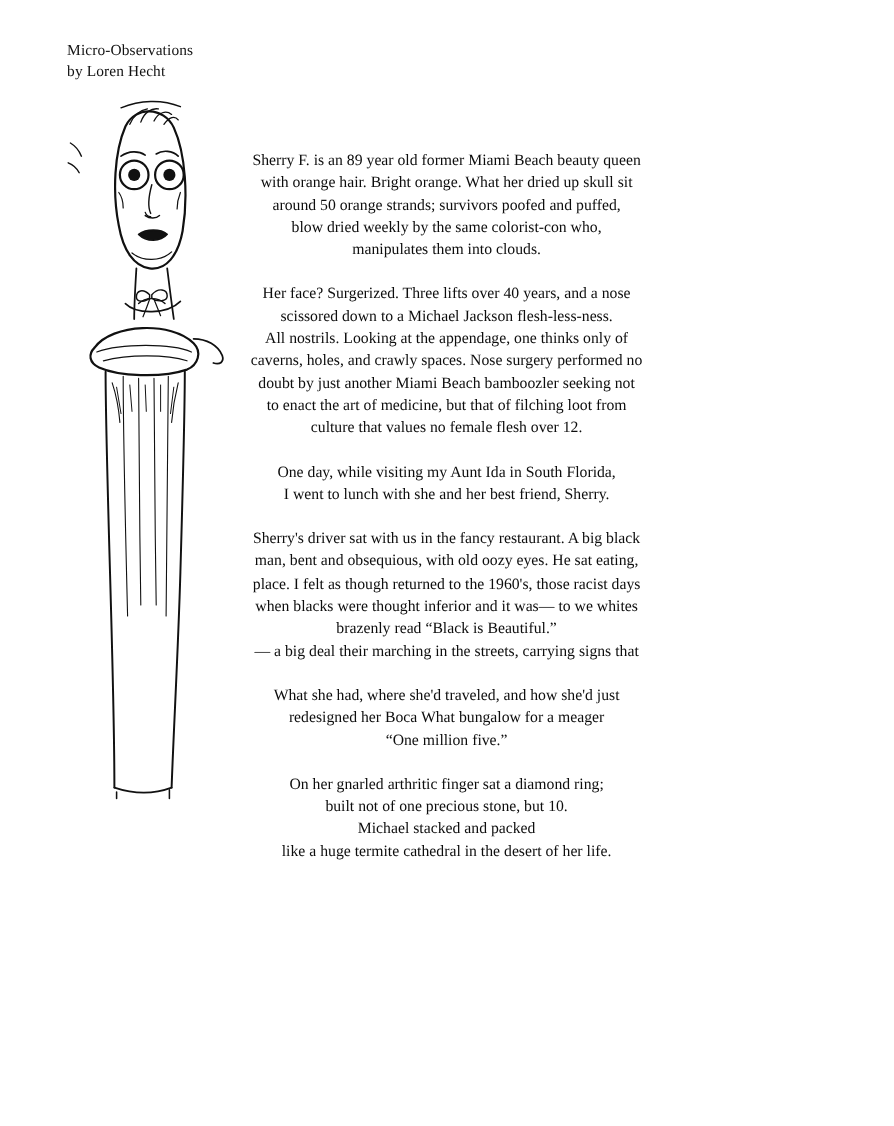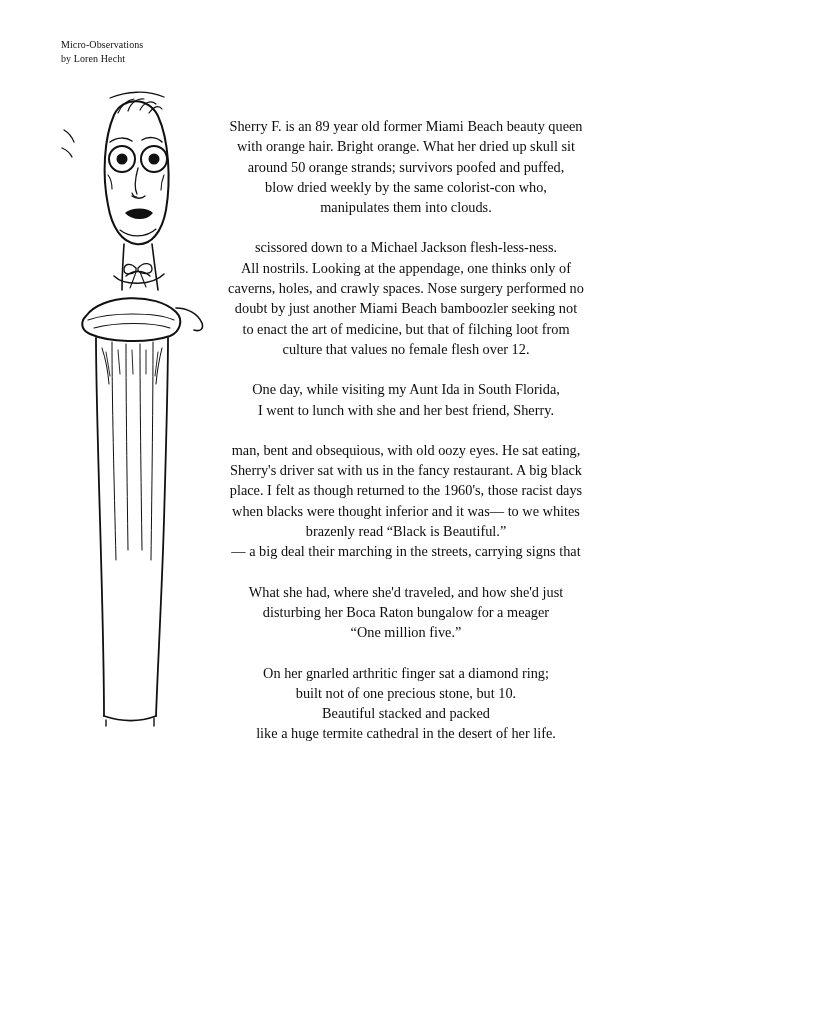--- a/index.html
+++ b/index.html
@@ -21,21 +21,21 @@
     inset: 0;
     background: #ffffff;
   }
 
   
   .header {
     position: absolute;
     left: 61px;
     top: 38px;
     width: 300px;
-    font-size: 10px;
+    font-size: 14px;
     line-height: 1.35;
     letter-spacing: 0.1px;
   }
   .header .title { display: block; }
   .header .byline { display: block; }
 
   
   .illustration {
     position: absolute;
     left: 52px;
@@ -44,21 +44,21 @@
     height: 680px;
   }
   .illustration svg {
     display: block;
   }
 
   
   .poem {
     position: absolute;
     left: 222px;
-    top: 116px;
+    top: 136px;
     width: 368px;
     text-align: center;
     font-size: 14.3px;
     line-height: 20.3px;
     color: #0d0d0d;
   }
   .stanza {
     margin: 0 0 20px 0;
   }
   .stanza:last-child { margin-bottom: 0; }
@@ -153,50 +153,51 @@
 
     <p class="stanza">
       <span class="line">Sherry F. is an 89 year old former Miami Beach beauty queen</span>
       <span class="line">with orange hair. Bright orange. What her dried up skull sit</span>
       <span class="line">around 50 orange strands; survivors poofed and puffed,</span>
       <span class="line">blow dried weekly by the same colorist-con who,</span>
       <span class="line">manipulates them into clouds.</span>
     </p>
 
     <p class="stanza">
+      <span class="line">Her face? Surgerized. Three lifts over 40 years, and a nose</span>
       <span class="line">scissored down to a Michael Jackson flesh-less-ness.</span>
       <span class="line">All nostrils. Looking at the appendage, one thinks only of</span>
       <span class="line">caverns, holes, and crawly spaces. Nose surgery performed no</span>
       <span class="line">doubt by just another Miami Beach bamboozler seeking not</span>
       <span class="line">to enact the art of medicine, but that of filching loot from</span>
       <span class="line">culture that values no female flesh over 12.</span>
     </p>
 
     <p class="stanza">
       <span class="line">One day, while visiting my Aunt Ida in South Florida,</span>
       <span class="line">I went to lunch with she and her best friend, Sherry.</span>
     </p>
 
     <p class="stanza">
+      <span class="line">Sherry's driver sat with us in the fancy restaurant. A big black</span>
       <span class="line">man, bent and obsequious, with old oozy eyes. He sat eating,</span>
-      <span class="line">Sherry's driver sat with us in the fancy restaurant. A big black</span>
       <span class="line">place. I felt as though returned to the 1960's, those racist days</span>
       <span class="line">when blacks were thought inferior and it was— to we whites</span>
       <span class="line">brazenly read “Black is Beautiful.”</span>
       <span class="line">— a big deal their marching in the streets, carrying signs that</span>
     </p>
 
     <p class="stanza">
       <span class="line">What she had, where she'd traveled, and how she'd just</span>
-      <span class="line">disturbing her Boca Raton bungalow for a meager</span>
+      <span class="line">redesigned her Boca What bungalow for a meager</span>
       <span class="line">“One million five.”</span>
     </p>
 
     <p class="stanza">
       <span class="line">On her gnarled arthritic finger sat a diamond ring;</span>
       <span class="line">built not of one precious stone, but 10.</span>
-      <span class="line">Beautiful stacked and packed</span>
+      <span class="line">Michael stacked and packed</span>
       <span class="line">like a huge termite cathedral in the desert of her life.</span>
     </p>
 
   </div>
 
 </div>
 
 </body></html>

